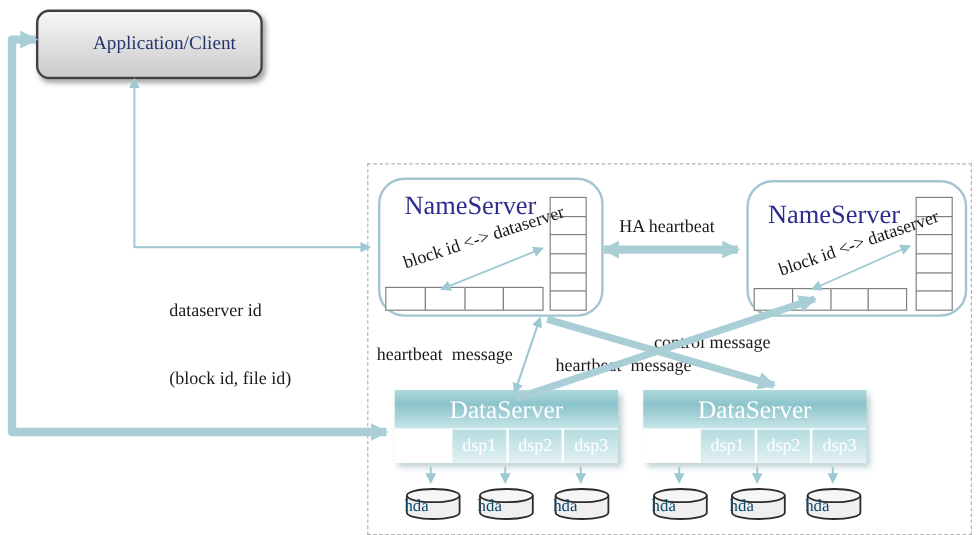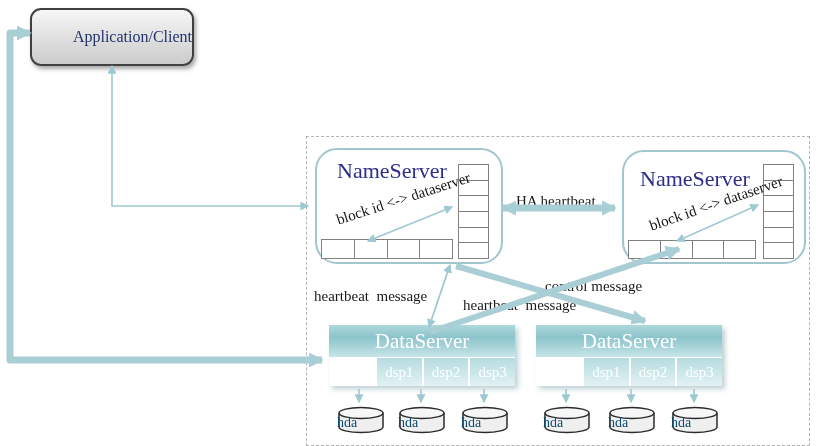--- a/index.html
+++ b/index.html
@@ -14,22 +14,22 @@
     left:306px;top:136px;width:502px;height:308px;
     border:1px dashed #b3b3b3;background:transparent;
   }
 
   
   .app-box{
     left:30px;top:8px;width:160px;height:54px;
     border:2px solid #404040;border-radius:11px;
     background:linear-gradient(180deg,#f7f7f7 0%,#e3e3e3 45%,#cbcbcb 100%);
     box-shadow:2px 3px 4px rgba(0,0,0,0.35);
-    display:flex;align-items:center;justify-content:flex-end;
-    color:#24336e;font-size:16px;
+    display:flex;align-items:center;justify-content:center;
+    color:#24336e;font-size:16px;padding-left:25px;
   }
 
   
   .ns-box{
     border:2px solid #a2c6cf;border-radius:22px;background:#ffffff;
   }
   .ns-title{
     position:absolute;font-size:22px;color:#2d2d8c;white-space:nowrap;
   }
   .ns-mapping{
@@ -206,21 +206,25 @@
     <span class="cyl-label">hda</span>
   </div>
   <div class="abs cylinder" style="left:671px;top:406px;">
     <svg width="48" height="28" viewBox="0 0 48 28">
       <path d="M2 7 L2 21 A22 5.5 0 0 0 46 21 L46 7" fill="#efefef" stroke="#2b2b2b" stroke-width="1.5"></path>
       <ellipse cx="24" cy="7" rx="22" ry="5.5" fill="#f6f6f6" stroke="#2b2b2b" stroke-width="1.5"></ellipse>
     </svg>
     <span class="cyl-label">hda</span>
   </div>
 
-  <div class="lbl" style="left:516px;top:192px;font-family:Liberation Serif, serif;">HA heartbeat</div>
+  <div class="lbl" style="left:141px;top:212px;">
+    <div>dataserver id</div>
+    <div>(block id, file id)</div>
+  </div>
+  <div class="lbl" style="left:516px;top:180px;font-family:Liberation Serif, serif;">HA heartbeat</div>
   <div class="lbl" style="left:314px;top:287px;">heartbeat  message</div>
   <div class="lbl" style="left:463px;top:296px;">heartbeat  message</div>
   <div class="lbl" style="left:545px;top:277px;">control message</div>
 
   <svg id="connector-layer" viewBox="0 0 816 446">
     <defs>
       <marker id="ah-thick" markerUnits="userSpaceOnUse" markerWidth="15" markerHeight="15" viewBox="0 0 12 12" refX="10.5" refY="6" orient="auto-start-reverse">
         <path d="M0 0 L12 6 L0 12 Z" fill="#a9ced6"></path>
       </marker>
       <marker id="ah-thin" markerUnits="userSpaceOnUse" markerWidth="9" markerHeight="9" viewBox="0 0 10 10" refX="8.5" refY="5" orient="auto-start-reverse">

